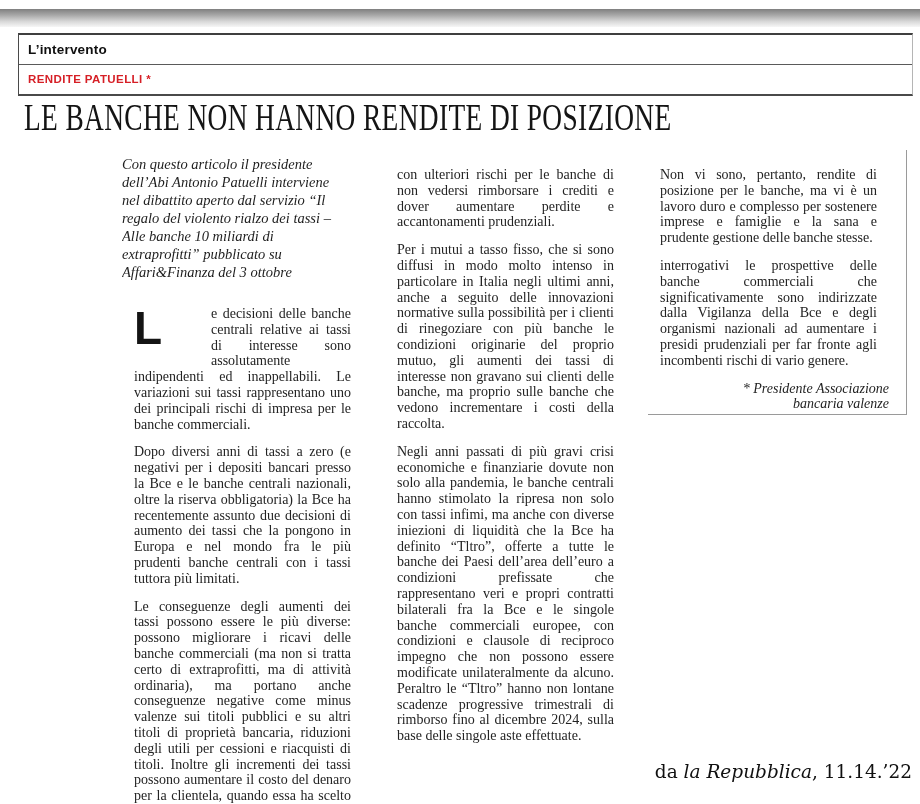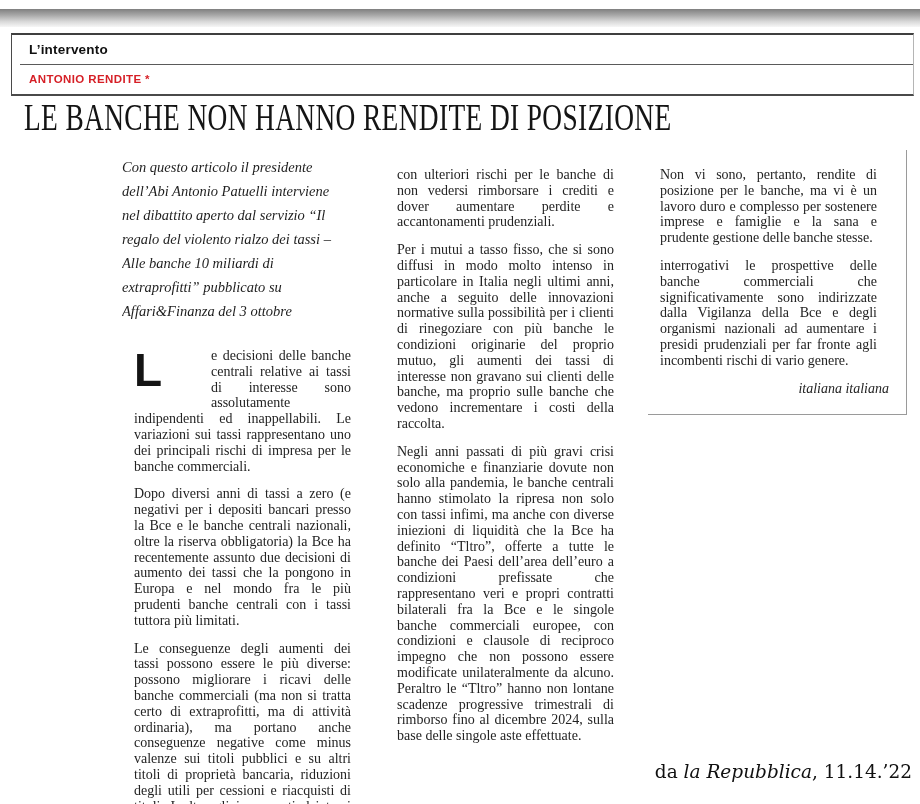--- a/index.html
+++ b/index.html
@@ -5,25 +5,24 @@
   html,body{margin:0;padding:0;background:#fff;}
   .page{
     position:relative;width:920px;height:804px;background:#ffffff;
     overflow:hidden;font-family:"Liberation Serif","DejaVu Serif",serif;color:#232323;
   }
   .topbar{
     position:absolute;left:0;top:9px;width:920px;height:18px;
     background:linear-gradient(to bottom,#7f7f7f 0%,#a9a9a9 35%,#d9d9d9 70%,#f6f6f6 100%);
   }
   .kicker-box{
-    position:absolute;left:11px;top:33px;width:893px;
+    position:absolute;left:18px;top:33px;width:893px;
     border-top:2px solid #3f3f3f;border-bottom:2px solid #4a4a4a;
     border-left:1.5px solid #4a4a4a;border-right:1px solid #b5b5b5;
     font-family:"Liberation Sans","DejaVu Sans",sans-serif;
-    padding-left:8px;
   }
   .kicker{
     height:29px;line-height:29px;padding-left:9px;
     font-size:13.5px;font-weight:700;color:#101010;letter-spacing:.2px;
     border-bottom:1.2px solid #5a5a5a;
   }
   .author{
     height:29px;line-height:29px;padding-left:9px;
     font-size:11.5px;font-weight:700;letter-spacing:.4px;color:#d61f26;
   }
@@ -32,21 +31,21 @@
     font-size:37px;font-weight:400;color:#141414;white-space:nowrap;
     transform:scaleX(.74);transform-origin:0 0;letter-spacing:.5px;
   }
   .columns{
     position:absolute;left:122px;top:155px;width:767px;height:649px;
     display:flex;gap:22px;overflow:hidden;
   }
   .col{width:241px;flex:0 0 241px;font-size:14px;line-height:15.8px;text-align:justify;}
   .col p{margin:12px;}
   .intro{
-    width:224px;font-style:italic;font-size:14.5px;line-height:24px;
+    width:224px;font-style:italic;font-size:14.5px;line-height:18px;
     text-align:left;margin-bottom:25px;color:#1e1e1e;
   }
   .dropcap{
     float:left;width:77px;height:62px;
     font-family:"Liberation Sans","DejaVu Sans",sans-serif;
     font-size:46px;font-weight:700;line-height:44px;color:#141414;
   }
   .signature{
     text-align:right;font-style:italic;margin-top:2px;
   }
@@ -61,21 +60,21 @@
 </style>
 </head>
 <body>
 
 <div class="page">
 
   <div class="topbar"></div>
 
   <div class="kicker-box">
     <div class="kicker">L’intervento</div>
-    <div class="author">ANTONIO RENDITE *</div>
+    <div class="author">RENDITE PATUELLI *</div>
   </div>
 
   <h1 class="headline">LE BANCHE NON HANNO RENDITE DI POSIZIONE</h1>
 
   <div class="columns">
 
     <div class="col">
       <div class="intro">Con questo articolo il presidente dell’Abi Antonio Patuelli interviene nel dibattito aperto dal servizio “Il regalo del violento rialzo dei tassi – Alle banche 10 miliardi di extraprofitti” pubblicato su Affari&amp;Finanza del 3 ottobre</div>
       <p class="para"><span class="dropcap">L</span><span>e decisioni delle banche centrali relative ai tassi di interesse sono assolutamente indipendenti ed inappellabili. Le variazioni sui tassi rappresentano uno dei principali rischi di impresa per le banche commerciali.</span></p>
       <p class="para">Dopo diversi anni di tassi a zero (e negativi per i depositi bancari presso la Bce e le banche centrali nazionali, oltre la riserva obbligatoria) la Bce ha recentemente assunto due decisioni di aumento dei tassi che la pongono in Europa e nel mondo fra le più prudenti banche centrali con i tassi tuttora più limitati.</p>
@@ -85,21 +84,22 @@
     <div class="col">
       <p class="para">con ulteriori rischi per le banche di non vedersi rimborsare i crediti e dover aumentare perdite e accantonamenti prudenziali.</p>
       <p class="para">Per i mutui a tasso fisso, che si sono diffusi in modo molto intenso in particolare in Italia negli ultimi anni, anche a seguito delle innovazioni normative sulla possibilità per i clienti di rinegoziare con più banche le condizioni originarie del proprio mutuo, gli aumenti dei tassi di interesse non gravano sui clienti delle banche, ma proprio sulle banche che vedono incrementare i costi della raccolta.</p>
       <p class="para">Negli anni passati di più gravi crisi economiche e finanziarie dovute non solo alla pandemia, le banche centrali hanno stimolato la ripresa non solo con tassi infimi, ma anche con diverse iniezioni di liquidità che la Bce ha definito “Tltro”, offerte a tutte le banche dei Paesi dell’area dell’euro a condizioni prefissate che rappresentano veri e propri contratti bilaterali fra la Bce e le singole banche commerciali europee, con condizioni e clausole di reciproco impegno che non possono essere modificate unilateralmente da alcuno. Peraltro le “Tltro” hanno non lontane scadenze progressive trimestrali di rimborso fino al dicembre 2024, sulla base delle singole aste effettuate.</p>
     </div>
 
     <div class="col">
       <p class="para">Non vi sono, pertanto, rendite di posizione per le banche, ma vi è un lavoro duro e complesso per sostenere imprese e famiglie e la sana e prudente gestione delle banche stesse.</p>
       <p class="para">interrogativi le prospettive delle banche commerciali che significativamente sono indirizzate dalla Vigilanza della Bce e degli organismi nazionali ad aumentare i presidi prudenziali per far fronte agli incombenti rischi di vario genere.</p>
       <div class="signature">
-        <div>italiana italiana</div>
+        <div>* Presidente Associazione</div>
+        <div>bancaria valenze</div>
       </div>
     </div>
 
   </div>
 
   <div class="rule-h"></div>
   <div class="rule-v"></div>
 
   <div class="attribution"><span>da </span><span class="src">la Repubblica</span><span>, 11.14.’22</span></div>
 

